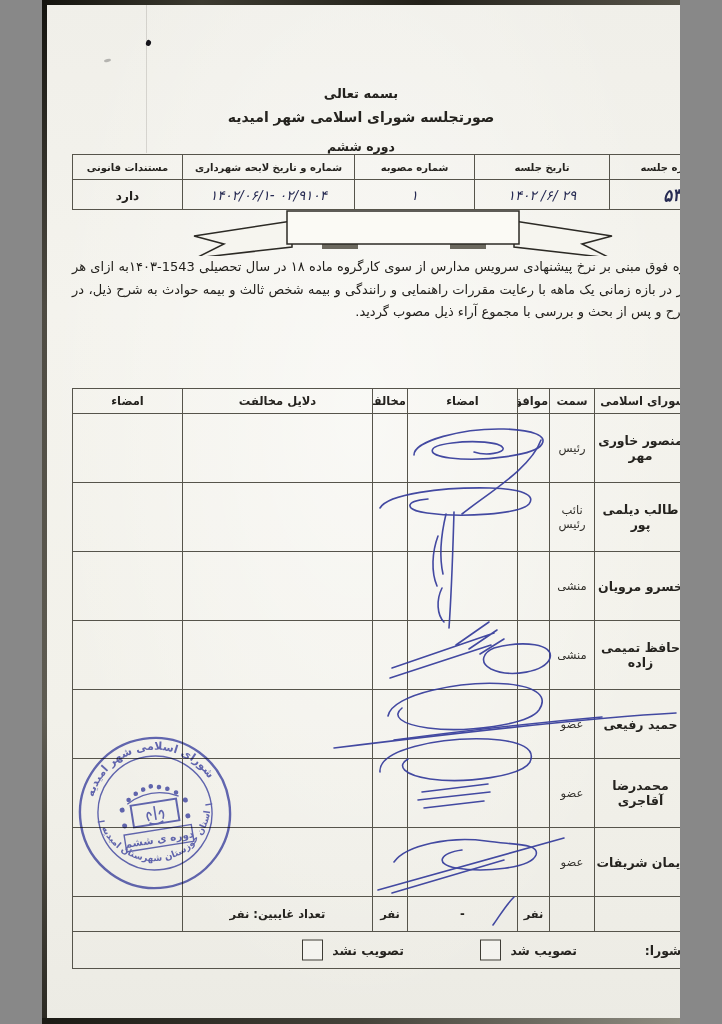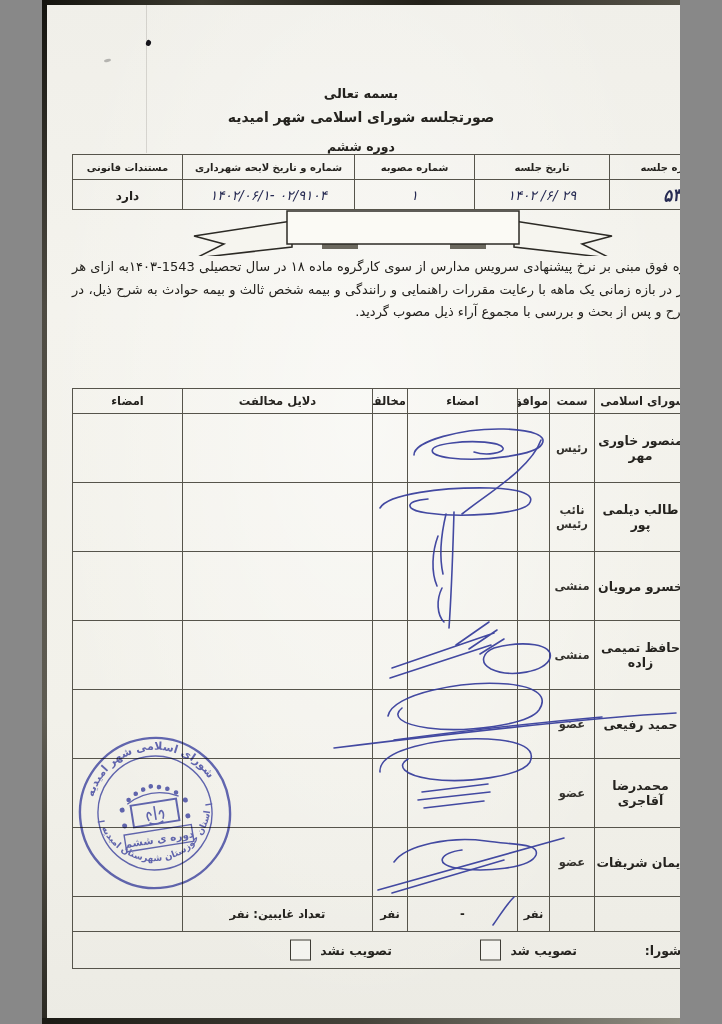--- a/index.html
+++ b/index.html
@@ -40,29 +40,29 @@
 
   .res-par{position:absolute;top:256px;left:30px;width:662px;direction:rtl;text-align:justify;
     text-align-last:right;font-size:13px;line-height:22.5px;color:#23211d;}
   .res-items{position:absolute;top:327px;left:30px;width:654px;direction:rtl;font-size:12.5px;line-height:22px;font-weight:500;}
 
   .members-table{position:absolute;top:388px;left:30px;width:662px;direction:rtl;}
   .members-table th{height:22px;font-size:11.5px;font-weight:bold;text-align:center;}
   .members-table td{text-align:center;vertical-align:middle;}
   .members-table td.c-num{font-size:13px;font-weight:bold;}
   .members-table td.c-name{font-size:12.5px;font-weight:bold;}
-  .members-table td.c-pos{font-size:11.5px;font-weight:bold;color:#33312c;}
+  .members-table td.c-pos{font-size:11.5px;font-weight:normal;color:#33312c;}
   .member-row td{height:66px;}
   .sum-row td{height:32px;font-size:11.5px;font-weight:bold;}
   .sum-row .sum-label{text-align:right;padding-right:14px;}
   .decision-row td{height:34px;position:relative;}
   .decision-label{position:absolute;right:8px;top:50%;transform:translateY(-50%);font-size:12.5px;font-weight:bold;}
   .dec-group{position:absolute;top:50%;transform:translateY(-50%);display:flex;direction:rtl;align-items:center;gap:9px;font-size:12.5px;font-weight:bold;}
   .dec-approved{right:157px;}
-  .dec-rejected{right:342px;}
+  .dec-rejected{right:330px;}
   .checkbox{display:inline-block;width:19px;height:19px;border:1.5px solid #3e3c35;background:rgba(255,255,255,.35);}
 
   .ink-overlay{position:absolute;top:0;left:0;pointer-events:none;}
   .stamp-svg{position:absolute;left:33px;top:733px;transform:rotate(-9deg);opacity:.8;mix-blend-mode:multiply;pointer-events:none;}
 </style>
 </head>
 <body>
 
 <div class="page">
 

